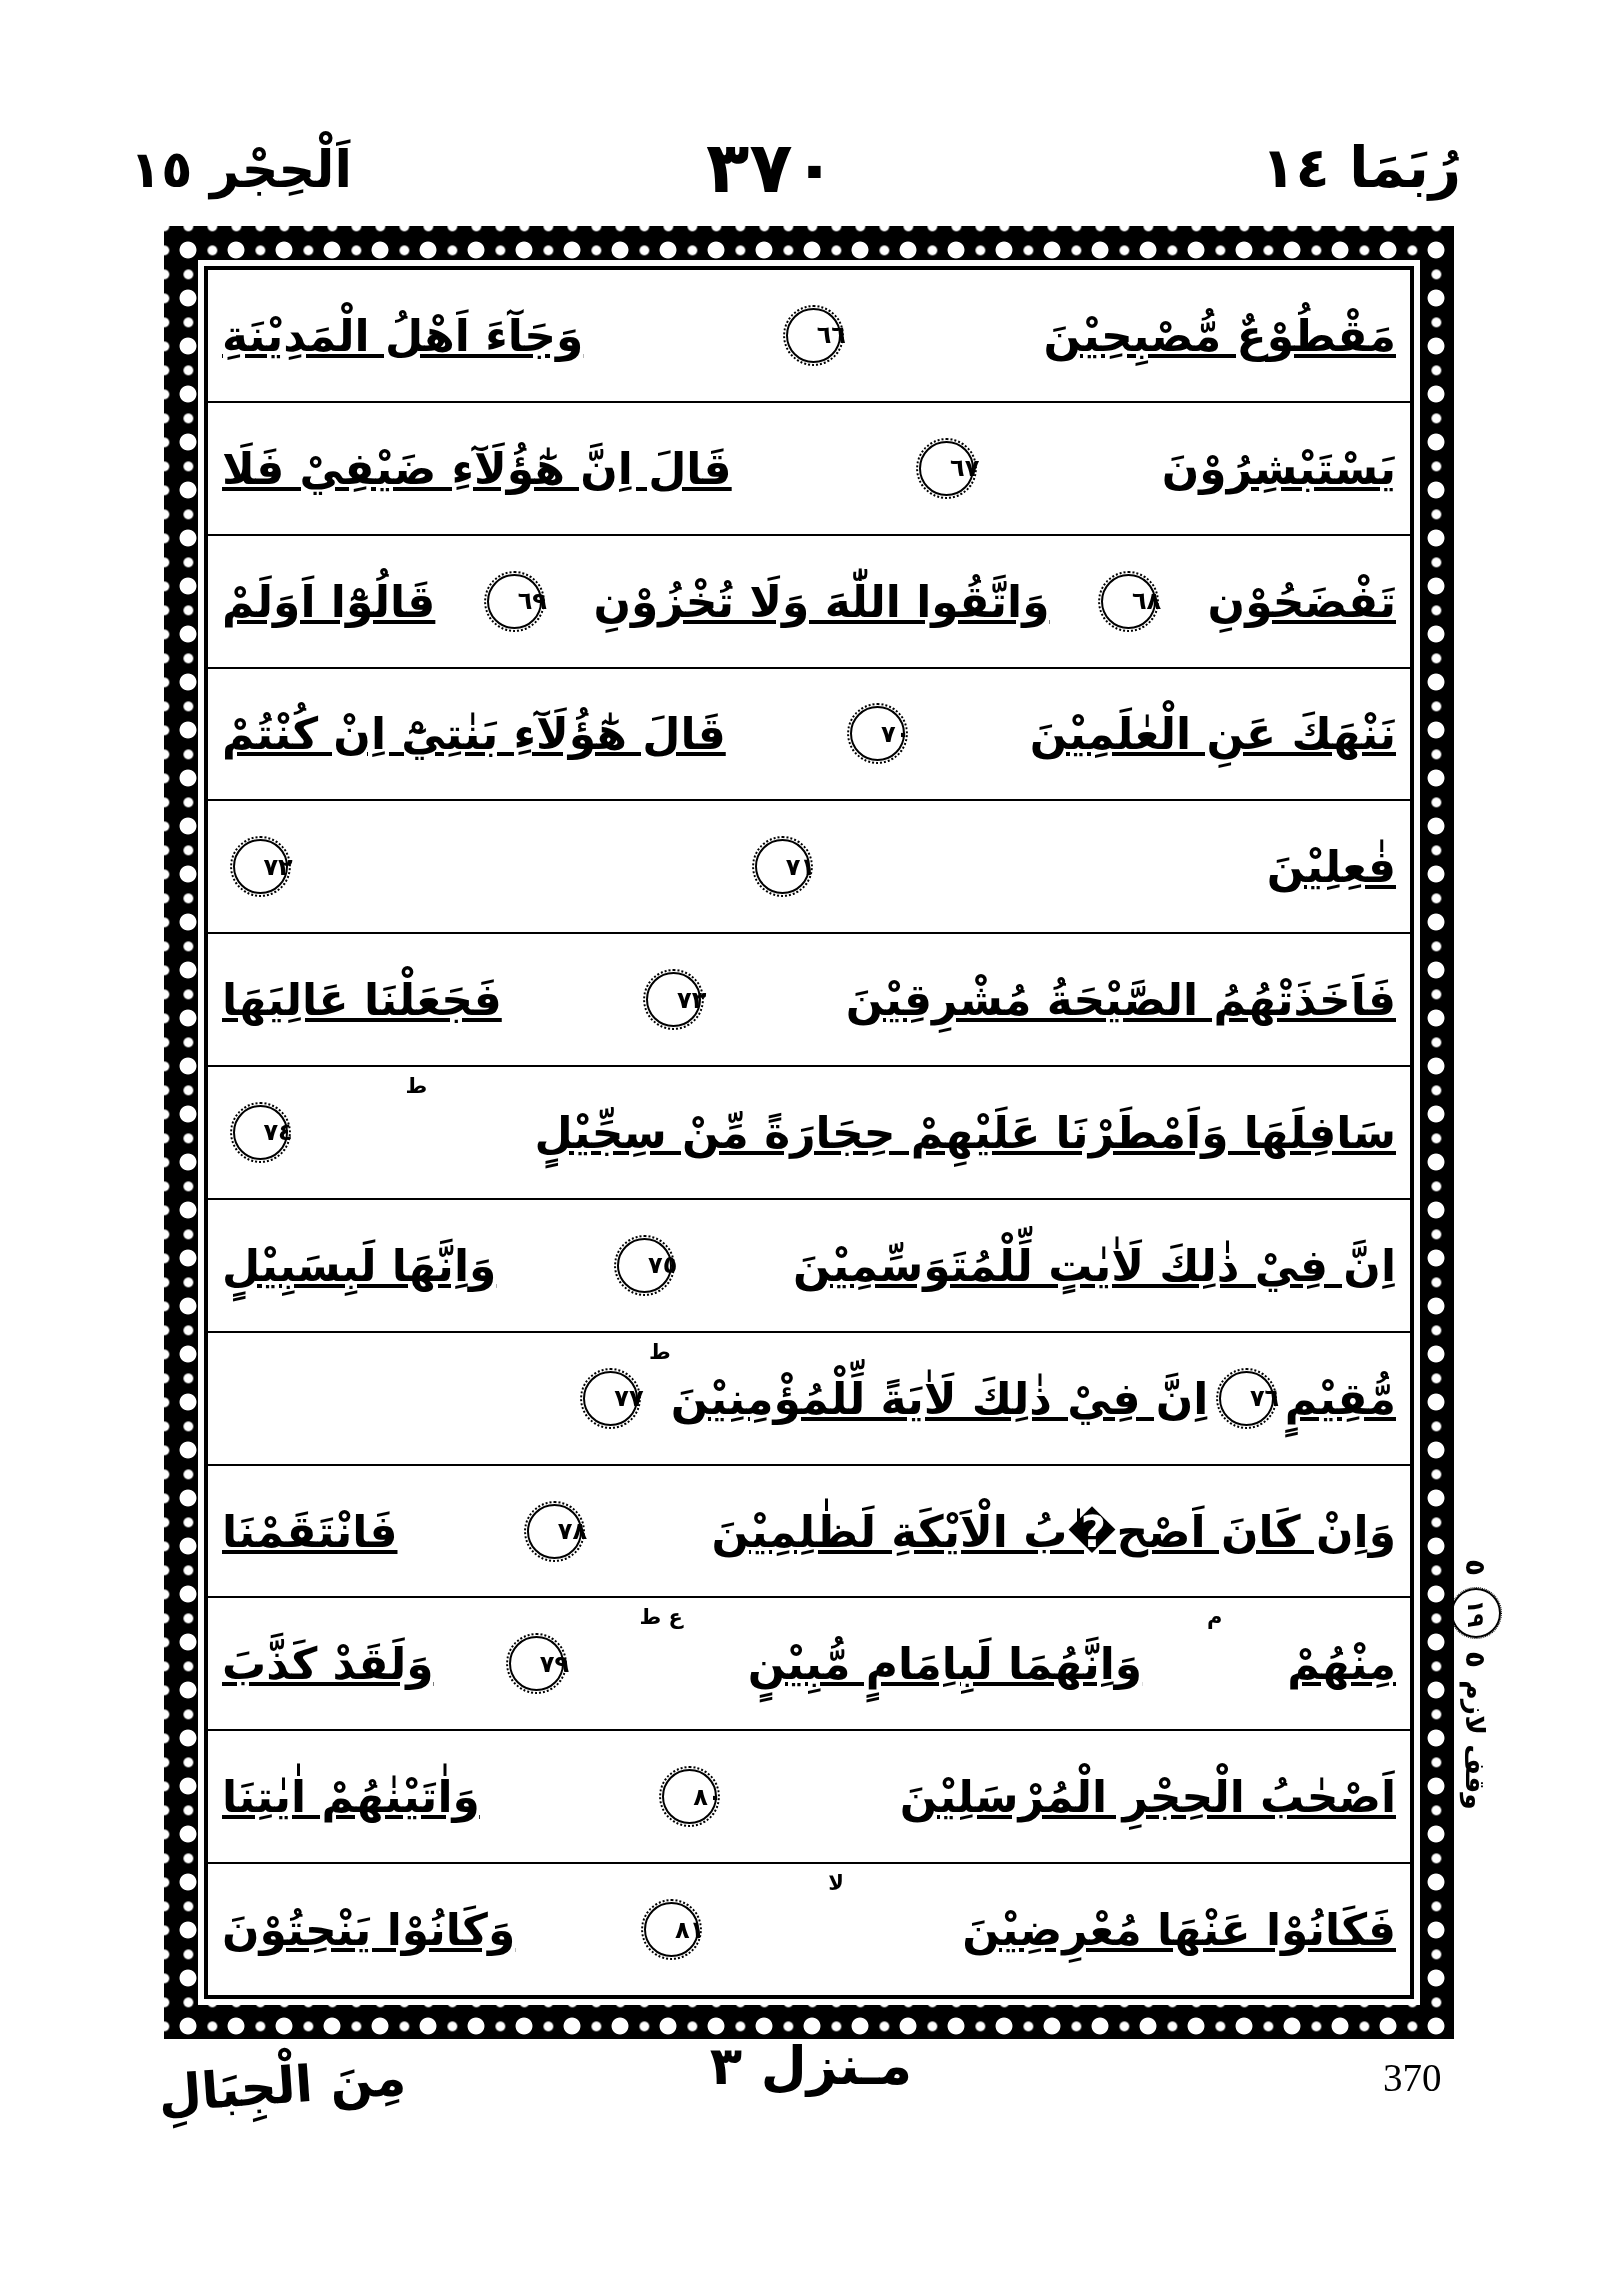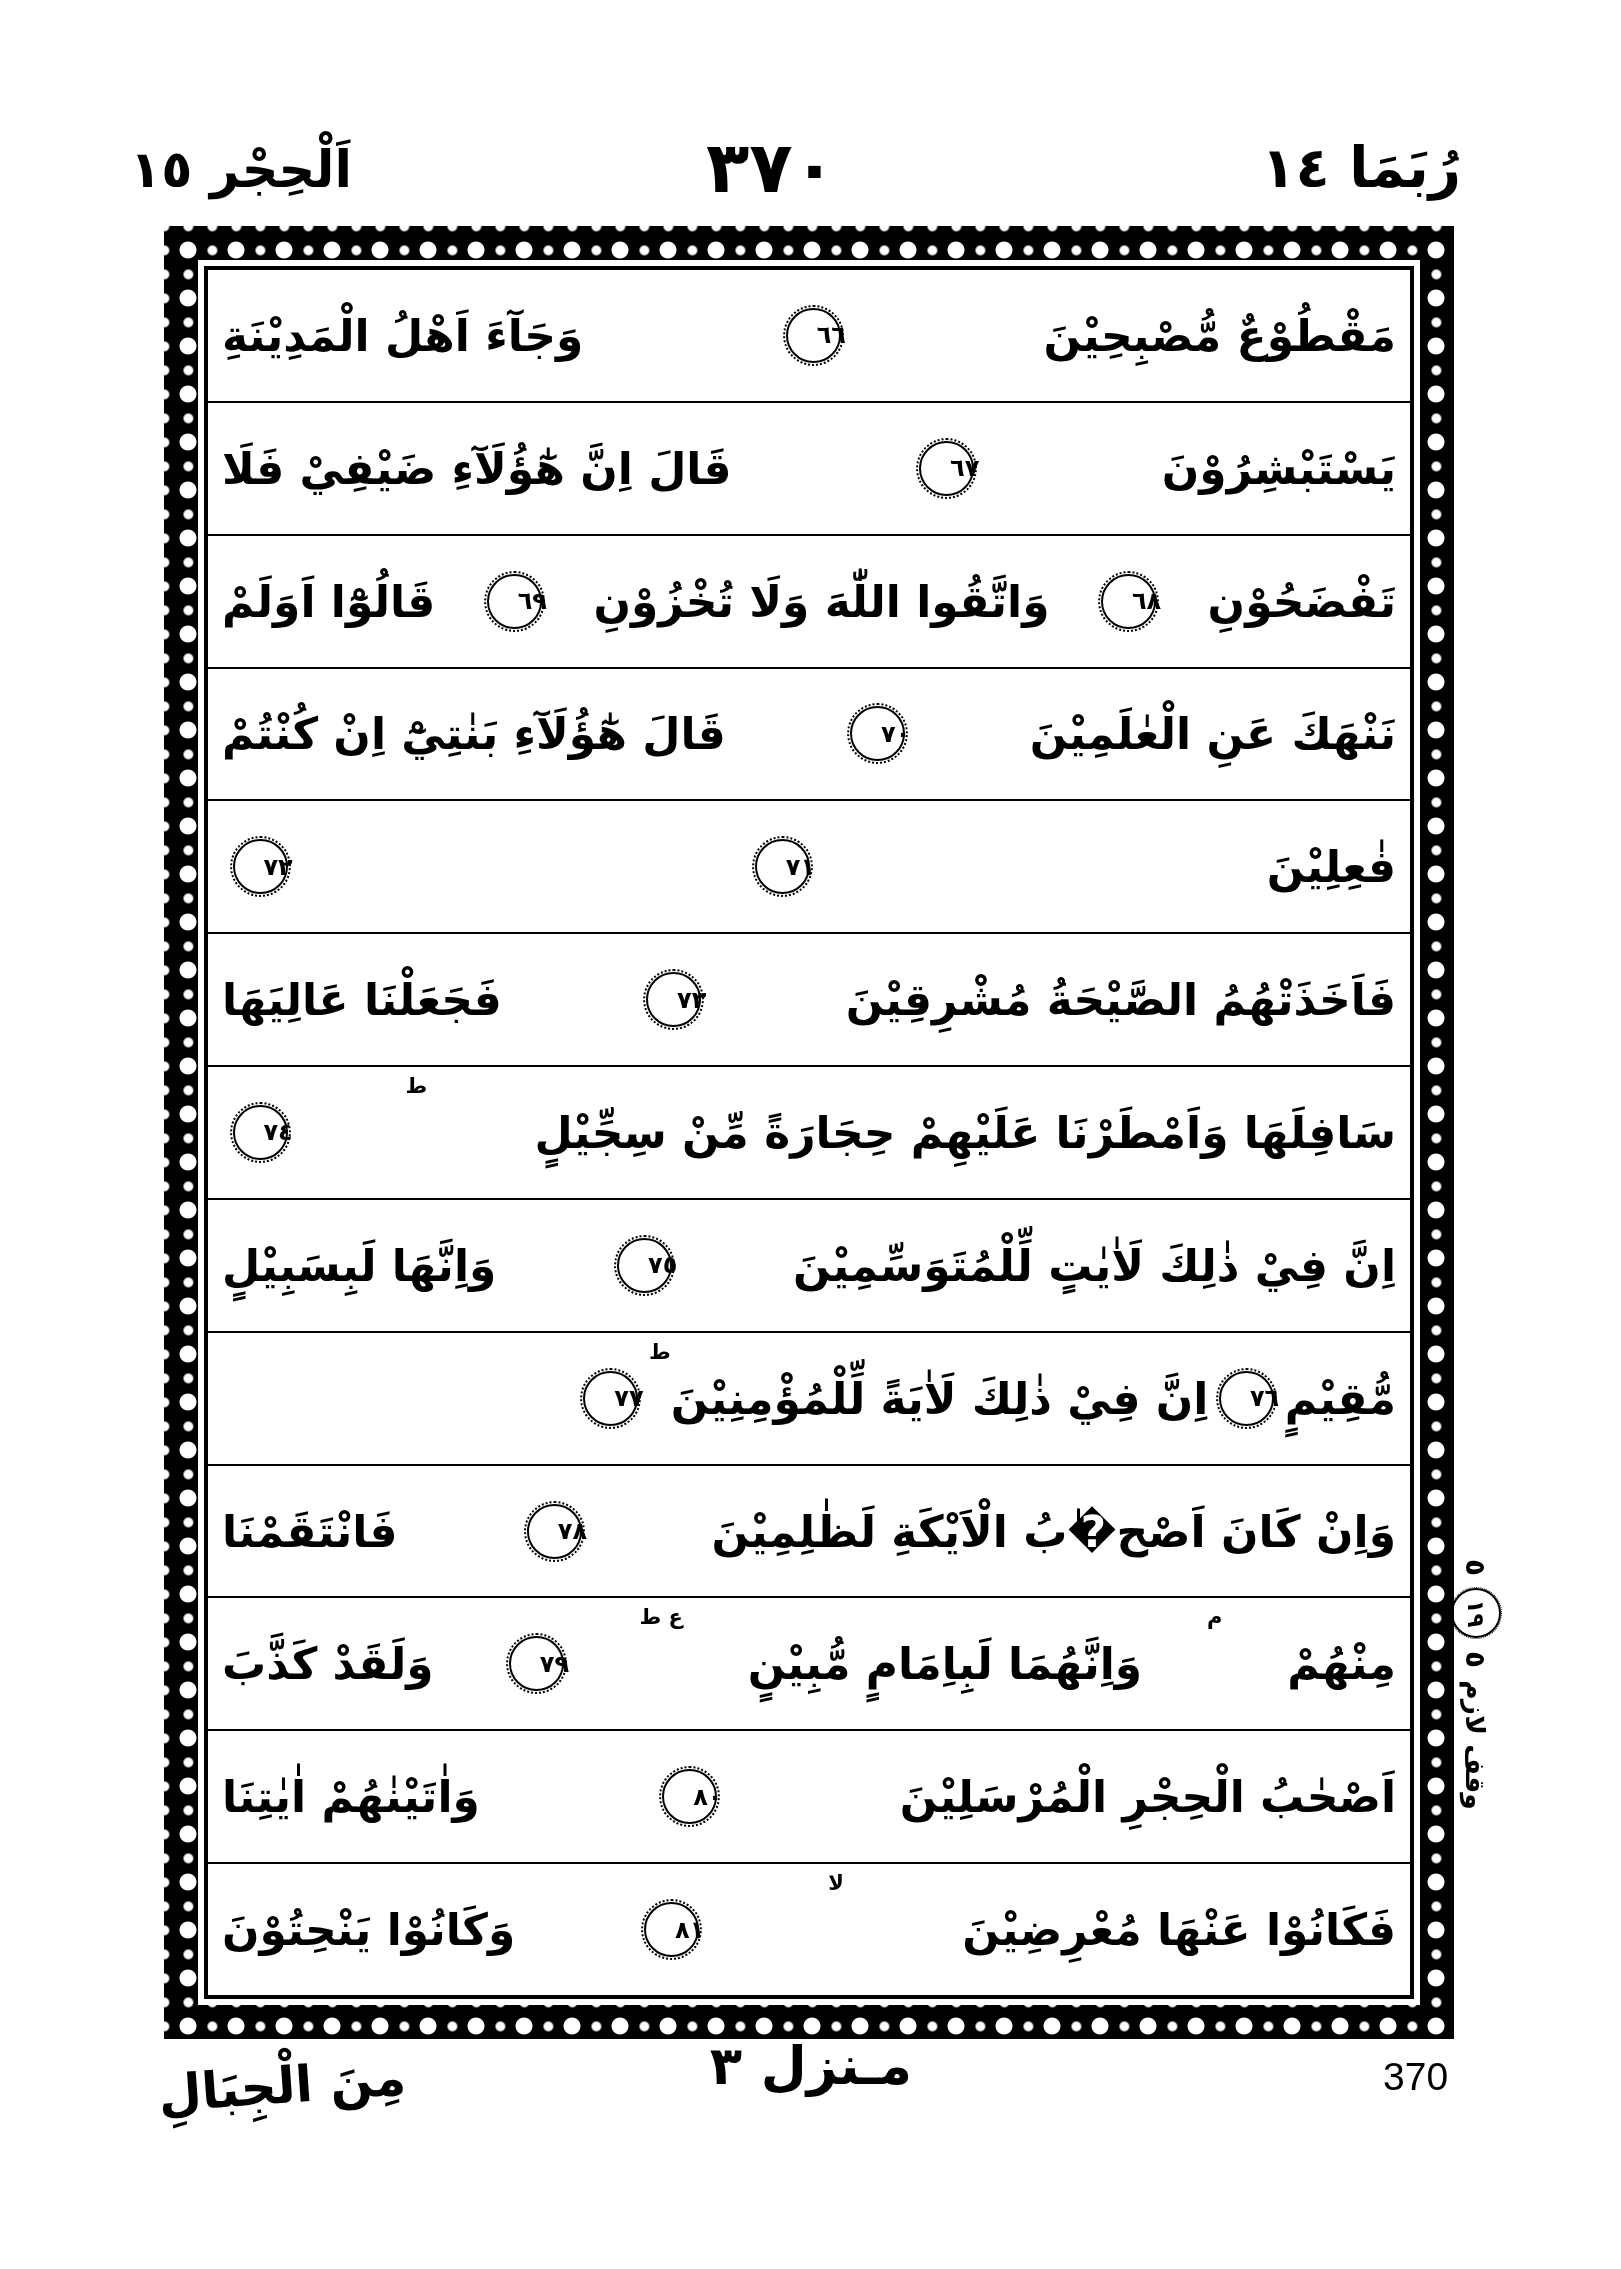--- a/index.html
+++ b/index.html
@@ -30,21 +30,21 @@
     width:100%;height:100%;box-sizing:border-box;
     background:#fff;border:4.4px solid #000;outline:6.2px solid #fff;
     display:flex;flex-direction:column;
   }
   .row{
     flex:1;display:flex;direction:rtl;justify-content:space-between;align-items:center;
     padding:0 14px;border-bottom:2.7px solid #000;
     font-size:44px;font-weight:bold;white-space:nowrap;overflow:hidden;
   }
   .row:last-child{border-bottom:none;}
-  .words{flex:none;}
+  .words{flex:none;text-decoration:underline;}
   .marker{
     flex:none;width:55px;height:55px;box-sizing:border-box;margin:0 10.6px;
     border:2.7px solid #000;outline:2.7px dotted #000;outline-offset:1.8px;border-radius:50%;
     display:flex;align-items:center;justify-content:center;
     font-size:24px;font-weight:bold;padding-left:36px;
   }
   .stop{flex:none;font-size:21px;font-weight:bold;align-self:flex-start;margin-top:7px;}
   .spacer{flex:1.3;}
   
   .margin-note{
@@ -55,21 +55,21 @@
   }
   .ruku-circle{
     width:50px;height:50px;box-sizing:border-box;flex:none;
     border:2.7px solid #000;border-radius:50%;outline:1.8px dotted #000;outline-offset:0.9px;
     display:flex;align-items:center;justify-content:center;font-size:23px;
   }
   .margin-note .small-num{font-size:28px;}
   .margin-note .note-txt{font-size:26.6px;white-space:nowrap;}
   
   .ftr-manzil{left:0;right:0;top:2035px;text-align:center;font-size:53px;font-weight:bold;direction:rtl;}
-  .ftr-pagenum{left:1383px;top:2055px;font-size:39px;font-family:Liberation Sans, sans-serif;}
+  .ftr-pagenum{left:1383px;top:2055px;font-size:39px;font-family:Liberation Serif, serif;}
   .ftr-catchword{left:158px;top:2057px;font-size:50px;font-weight:bold;direction:rtl;
     transform:rotate(-4deg);}
 </style>
 </head>
 <body>
 
 <div class="abs hdr-surah">اَلْحِجْر ١٥</div>
 <div class="abs hdr-pagenum">٣٧٠</div>
 <div class="abs hdr-juz">رُبَمَا ١٤</div>
 

